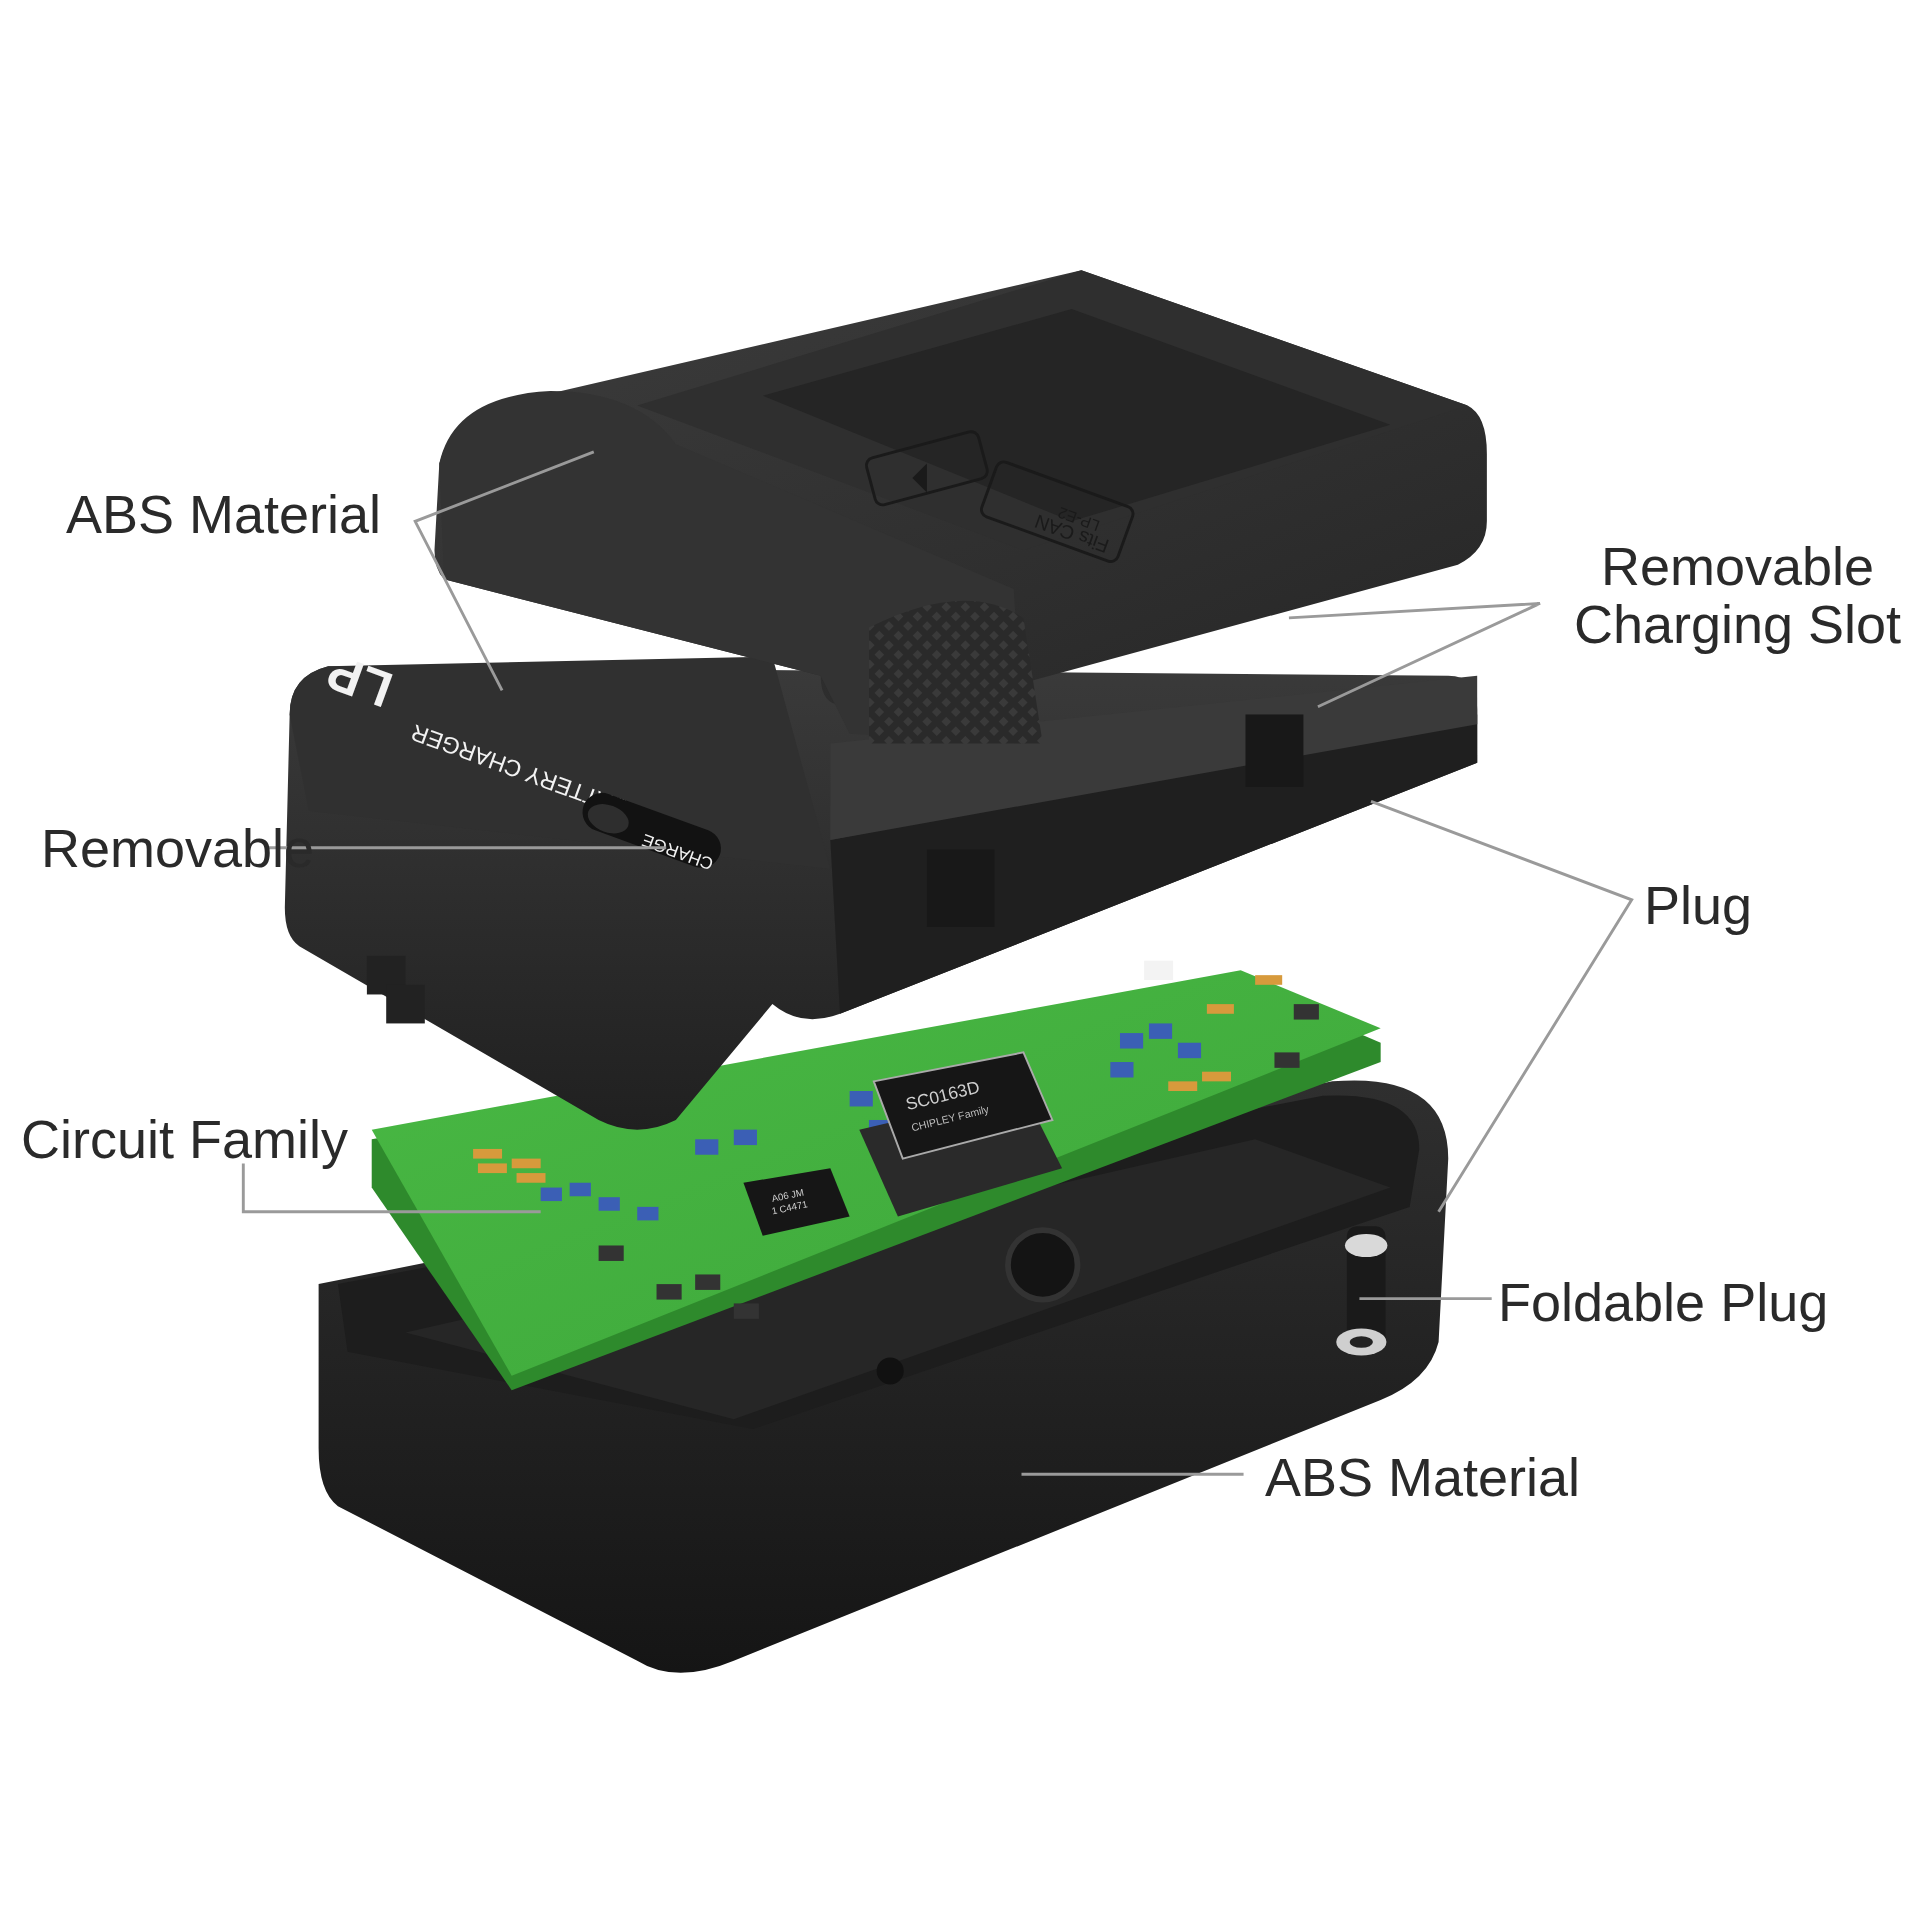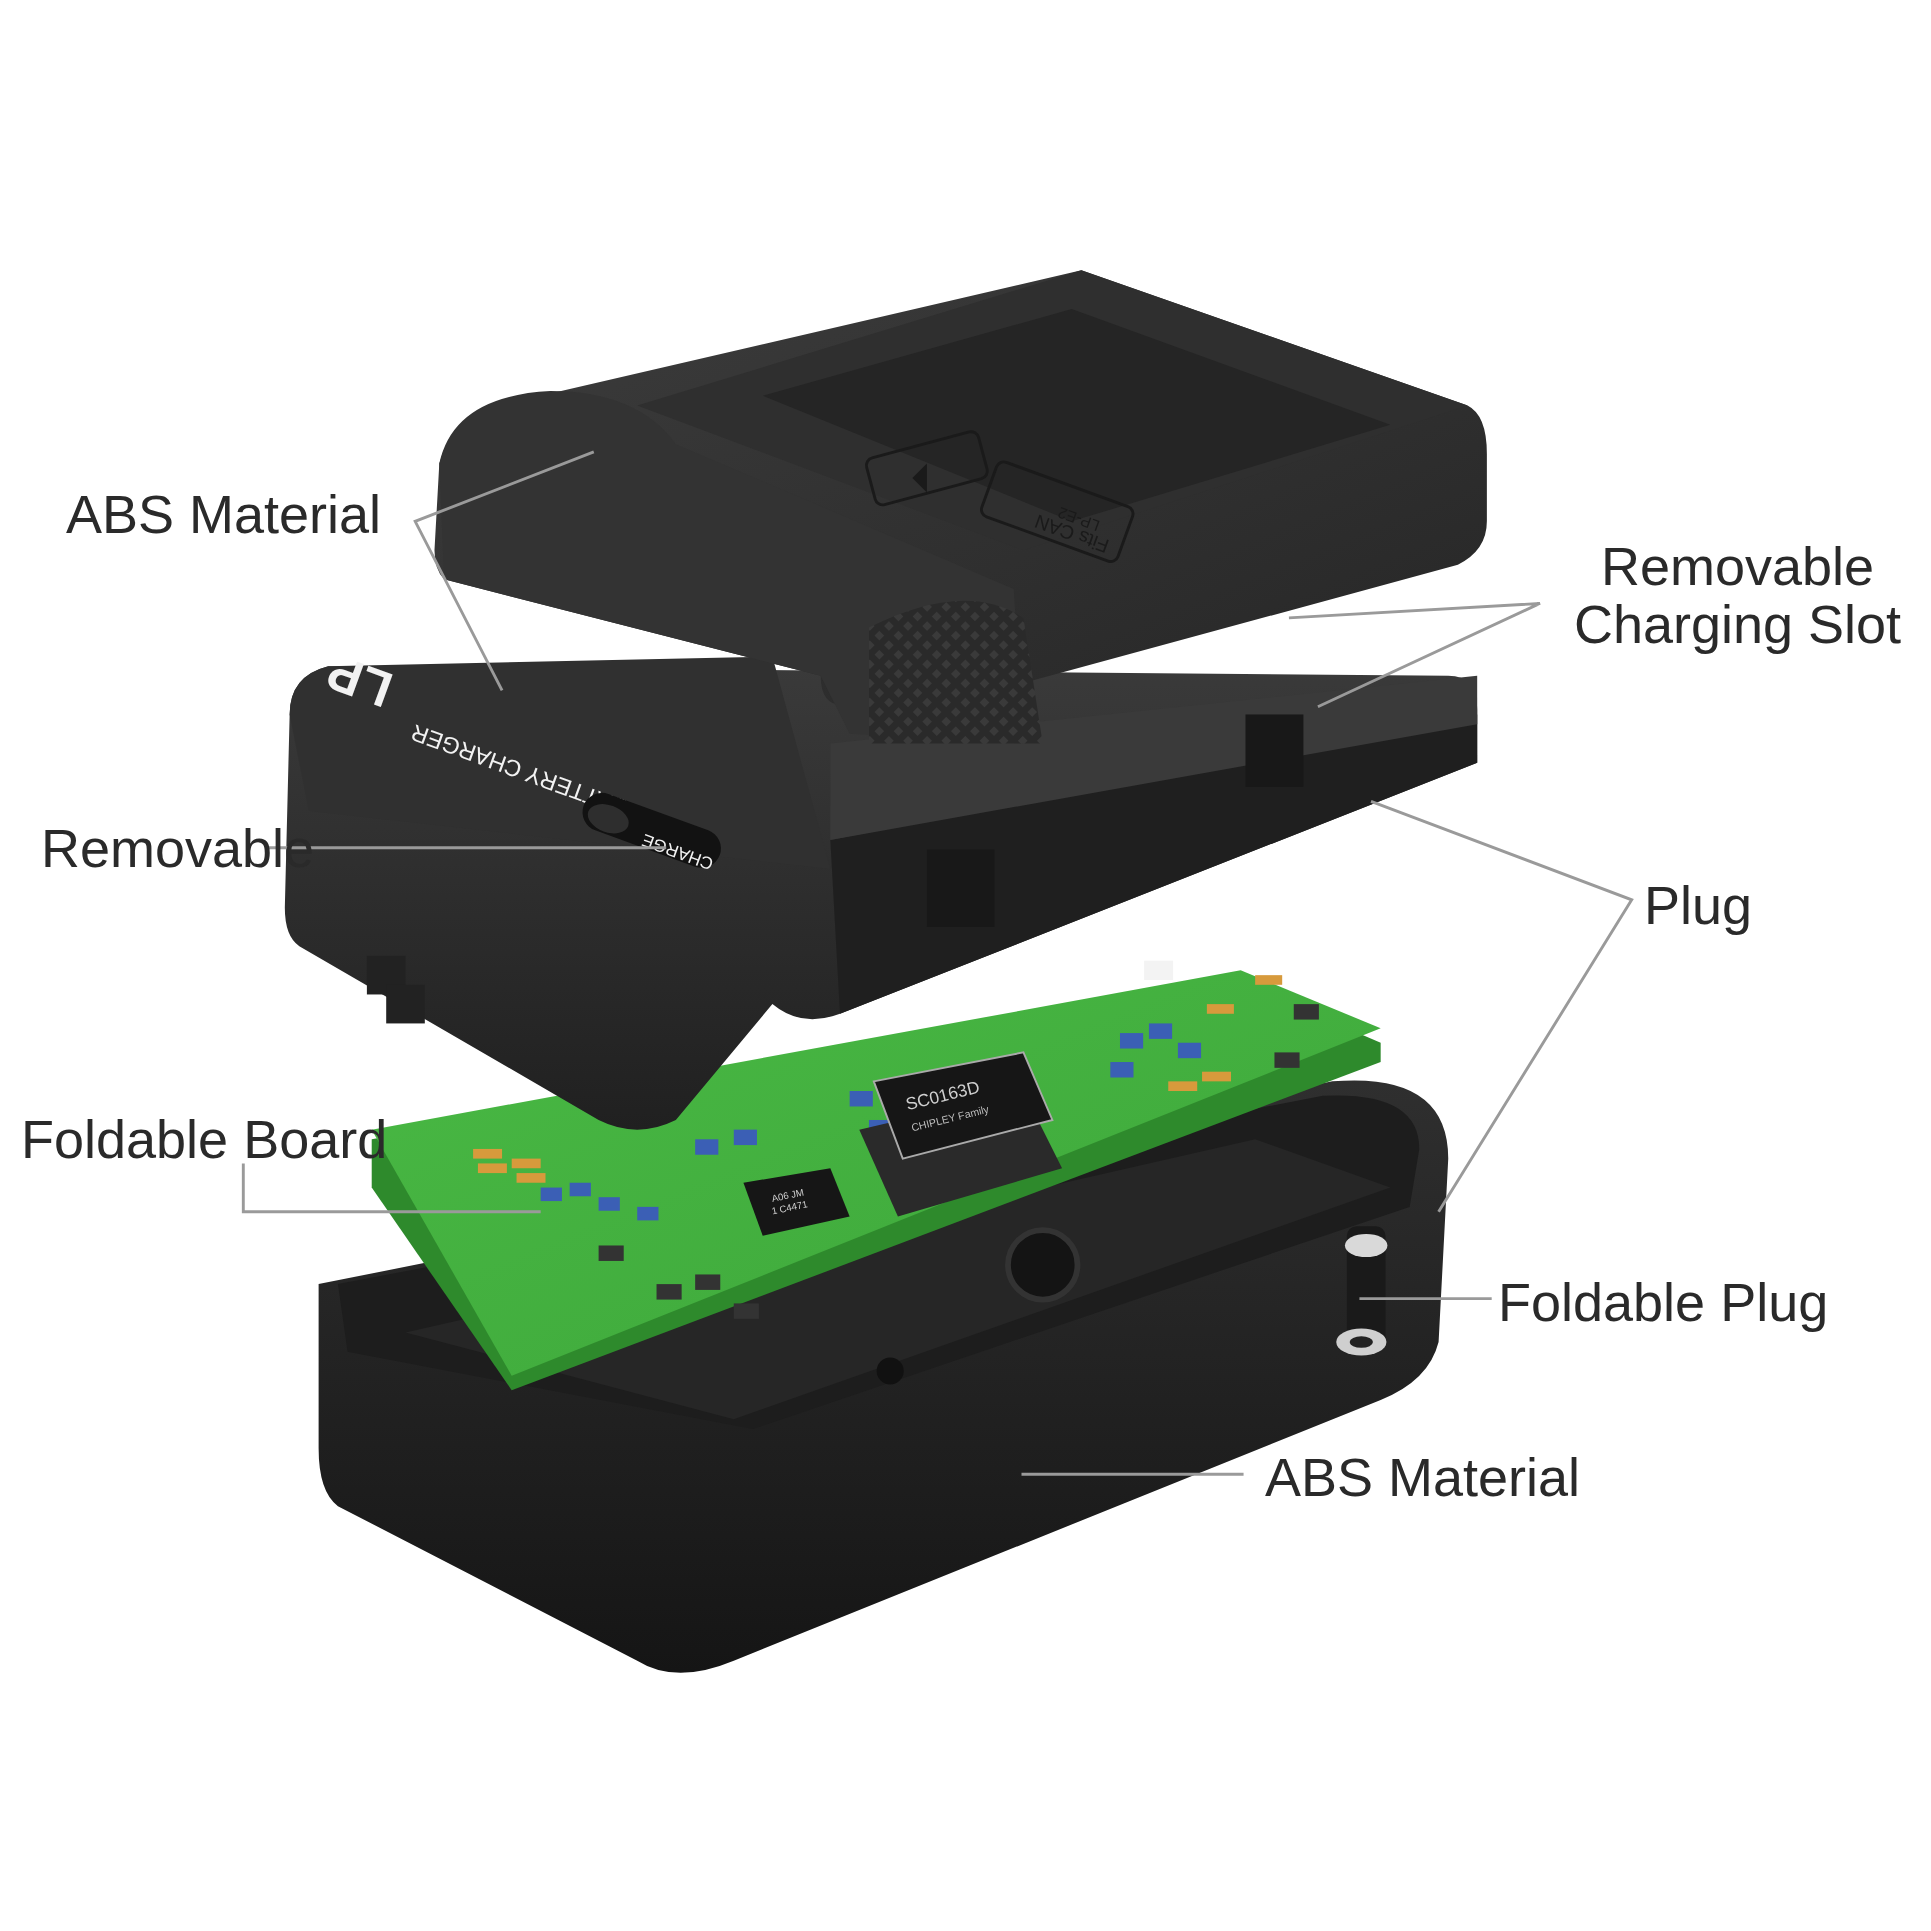--- a/index.html
+++ b/index.html
@@ -158,16 +158,16 @@
   </g>
 </svg>
 
 <div class="label" style="left:66px;top:485px;">ABS Material</div>
 <div class="label center" style="left:1559px;top:537px;width:357px;">
   <div>Removable</div>
   <div>Charging Slot</div>
 </div>
 <div class="label" style="left:41px;top:819px;">Removable</div>
 <div class="label" style="left:1644px;top:876px;">Plug</div>
-<div class="label" style="left:21px;top:1110px;">Foldable Board</div>
+<div class="label" style="left:21px;top:1110px;">Circuit Family</div>
 <div class="label" style="left:1498px;top:1273px;">Foldable Plug</div>
 <div class="label" style="left:1265px;top:1448px;">ABS Material</div>
 
 
 </body></html>

